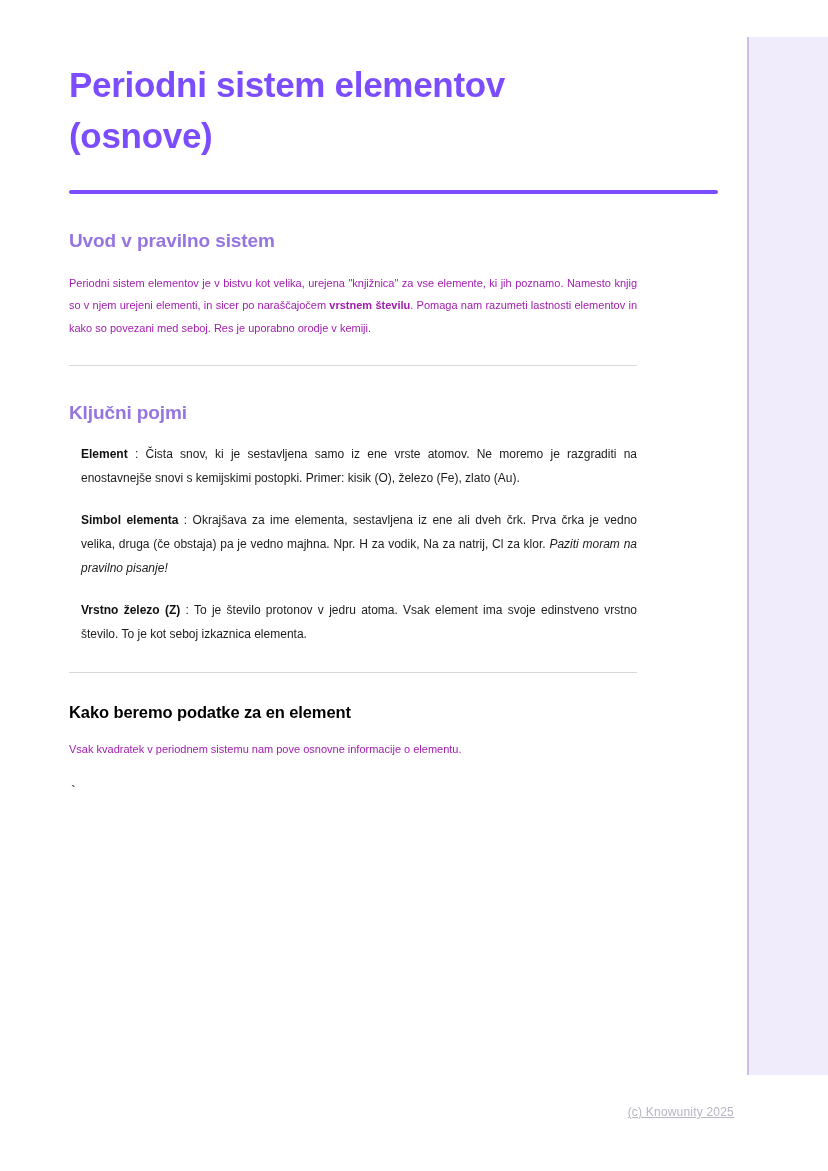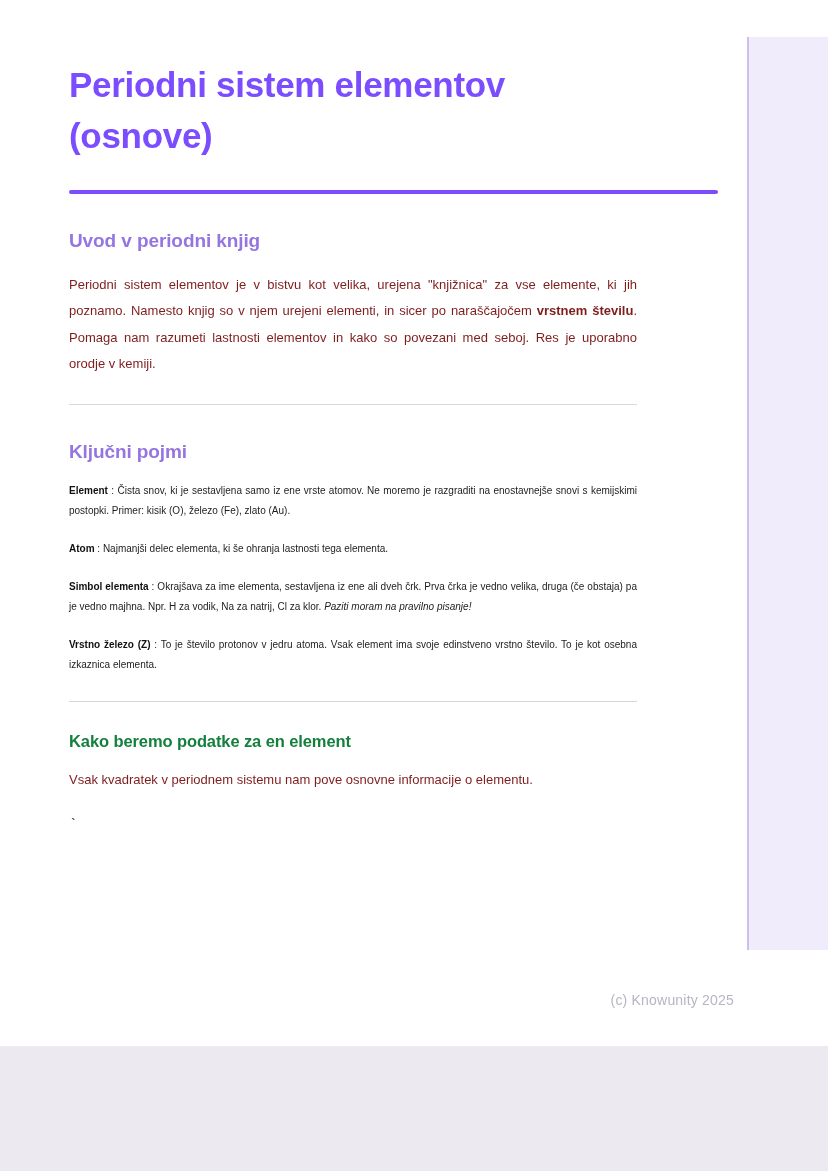--- a/index.html
+++ b/index.html
@@ -6,21 +6,21 @@
     margin: 0;
     padding: 0;
     background: #eceaf0;
   }
   body {
     font-family: "Liberation Sans", sans-serif;
   }
   .page {
     position: relative;
     width: 828px;
-    height: 1046px;
+    height: 1171px;
     margin: 0 auto;
     background: #ffffff;
     overflow: hidden;
   }
   .page-inner {
     position: absolute;
     left: 0;
     top: 0;
     right: 0;
     bottom: 0;
@@ -71,36 +71,36 @@
     color: #9575e0;
     letter-spacing: -0.1px;
   }
   h2.section-title.strong {
     color: #8a5cf0;
   }
   h3.sub-title {
     margin: 30px 0 0 0;
     font-size: 16.5px;
     font-weight: bold;
-    color: #15803d;
+    color: #000000;
     letter-spacing: -0.1px;
   }
   p.body-text {
     margin: 16px 0 0 0;
-    font-size: 13px;
+    font-size: 11px;
     line-height: 2.05;
-    color: #7f1d1d;
+    color: #a21caf;
     text-align: justify;
   }
   p.body-text.first {
     margin-top: 20px;
   }
   .term-block {
-    margin: 18px 0 0 0;
-    font-size: 10px;
+    margin: 18px 0 0 12px;
+    font-size: 12px;
     line-height: 2.0;
     color: #1c1c1c;
     text-align: justify;
   }
   .term {
     font-weight: bold;
     color: #111111;
   }
   .emph {
     font-style: italic;
@@ -117,54 +117,54 @@
   .tick {
     margin: 24px 0 0 0;
     font-size: 14px;
     color: #333;
     line-height: 1;
     font-family: "Liberation Mono", monospace;
   }
   .footer {
     position: absolute;
     right: 94px;
-    bottom: 38px;
-    font-size: 14px;
+    bottom: 52px;
+    font-size: 12px;
     color: #b9b4c4;
     letter-spacing: 0.2px;
+    text-decoration: underline;
   }
 </style>
 </head>
 <body>
 
 <div class="page">
   <div class="page-inner">
 
     <div class="side-band"></div>
     <div class="side-band-line"></div>
 
     <div class="content">
 
       <h1 class="doc-title">Periodni sistem elementov (osnove)</h1>
       <div class="title-rule"></div>
 
-      <h2 class="section-title">Uvod v periodni knjig</h2>
+      <h2 class="section-title">Uvod v pravilno sistem</h2>
       <p class="body-text first"><span>Periodni sistem elementov je v bistvu kot velika, urejena "knjižnica" za vse elemente, ki jih poznamo. Namesto knjig so v njem urejeni elementi, in sicer po naraščajočem </span><span class="bold-inline">vrstnem številu</span><span>. Pomaga nam razumeti lastnosti elementov in kako so povezani med seboj. Res je uporabno orodje v kemiji.</span></p>
 
       <hr class="divider">
 
       <h2 class="section-title">Ključni pojmi</h2>
 
       <p class="term-block"><span class="term">Element</span><span> : Čista snov, ki je sestavljena samo iz ene vrste atomov. Ne moremo je razgraditi na enostavnejše snovi s kemijskimi postopki. Primer: kisik (O), železo (Fe), zlato (Au).</span></p>
 
-      <p class="term-block"><span class="term">Atom</span><span> : Najmanjši delec elementa, ki še ohranja lastnosti tega elementa.</span></p>
 
       <p class="term-block"><span class="term">Simbol elementa</span><span> : Okrajšava za ime elementa, sestavljena iz ene ali dveh črk. Prva črka je vedno velika, druga (če obstaja) pa je vedno majhna. Npr. H za vodik, Na za natrij, Cl za klor. </span><span class="emph">Paziti moram na pravilno pisanje!</span></p>
 
-      <p class="term-block"><span class="term">Vrstno železo (Z)</span><span> : To je število protonov v jedru atoma. Vsak element ima svoje edinstveno vrstno število. To je kot osebna izkaznica elementa.</span></p>
+      <p class="term-block"><span class="term">Vrstno železo (Z)</span><span> : To je število protonov v jedru atoma. Vsak element ima svoje edinstveno vrstno število. To je kot seboj izkaznica elementa.</span></p>
 
 
       <hr class="divider">
 
       <h3 class="sub-title">Kako beremo podatke za en element</h3>
       <p class="body-text">Vsak kvadratek v periodnem sistemu nam pove osnovne informacije o elementu.</p>
       <div class="tick">`</div>
 
     </div>
 

